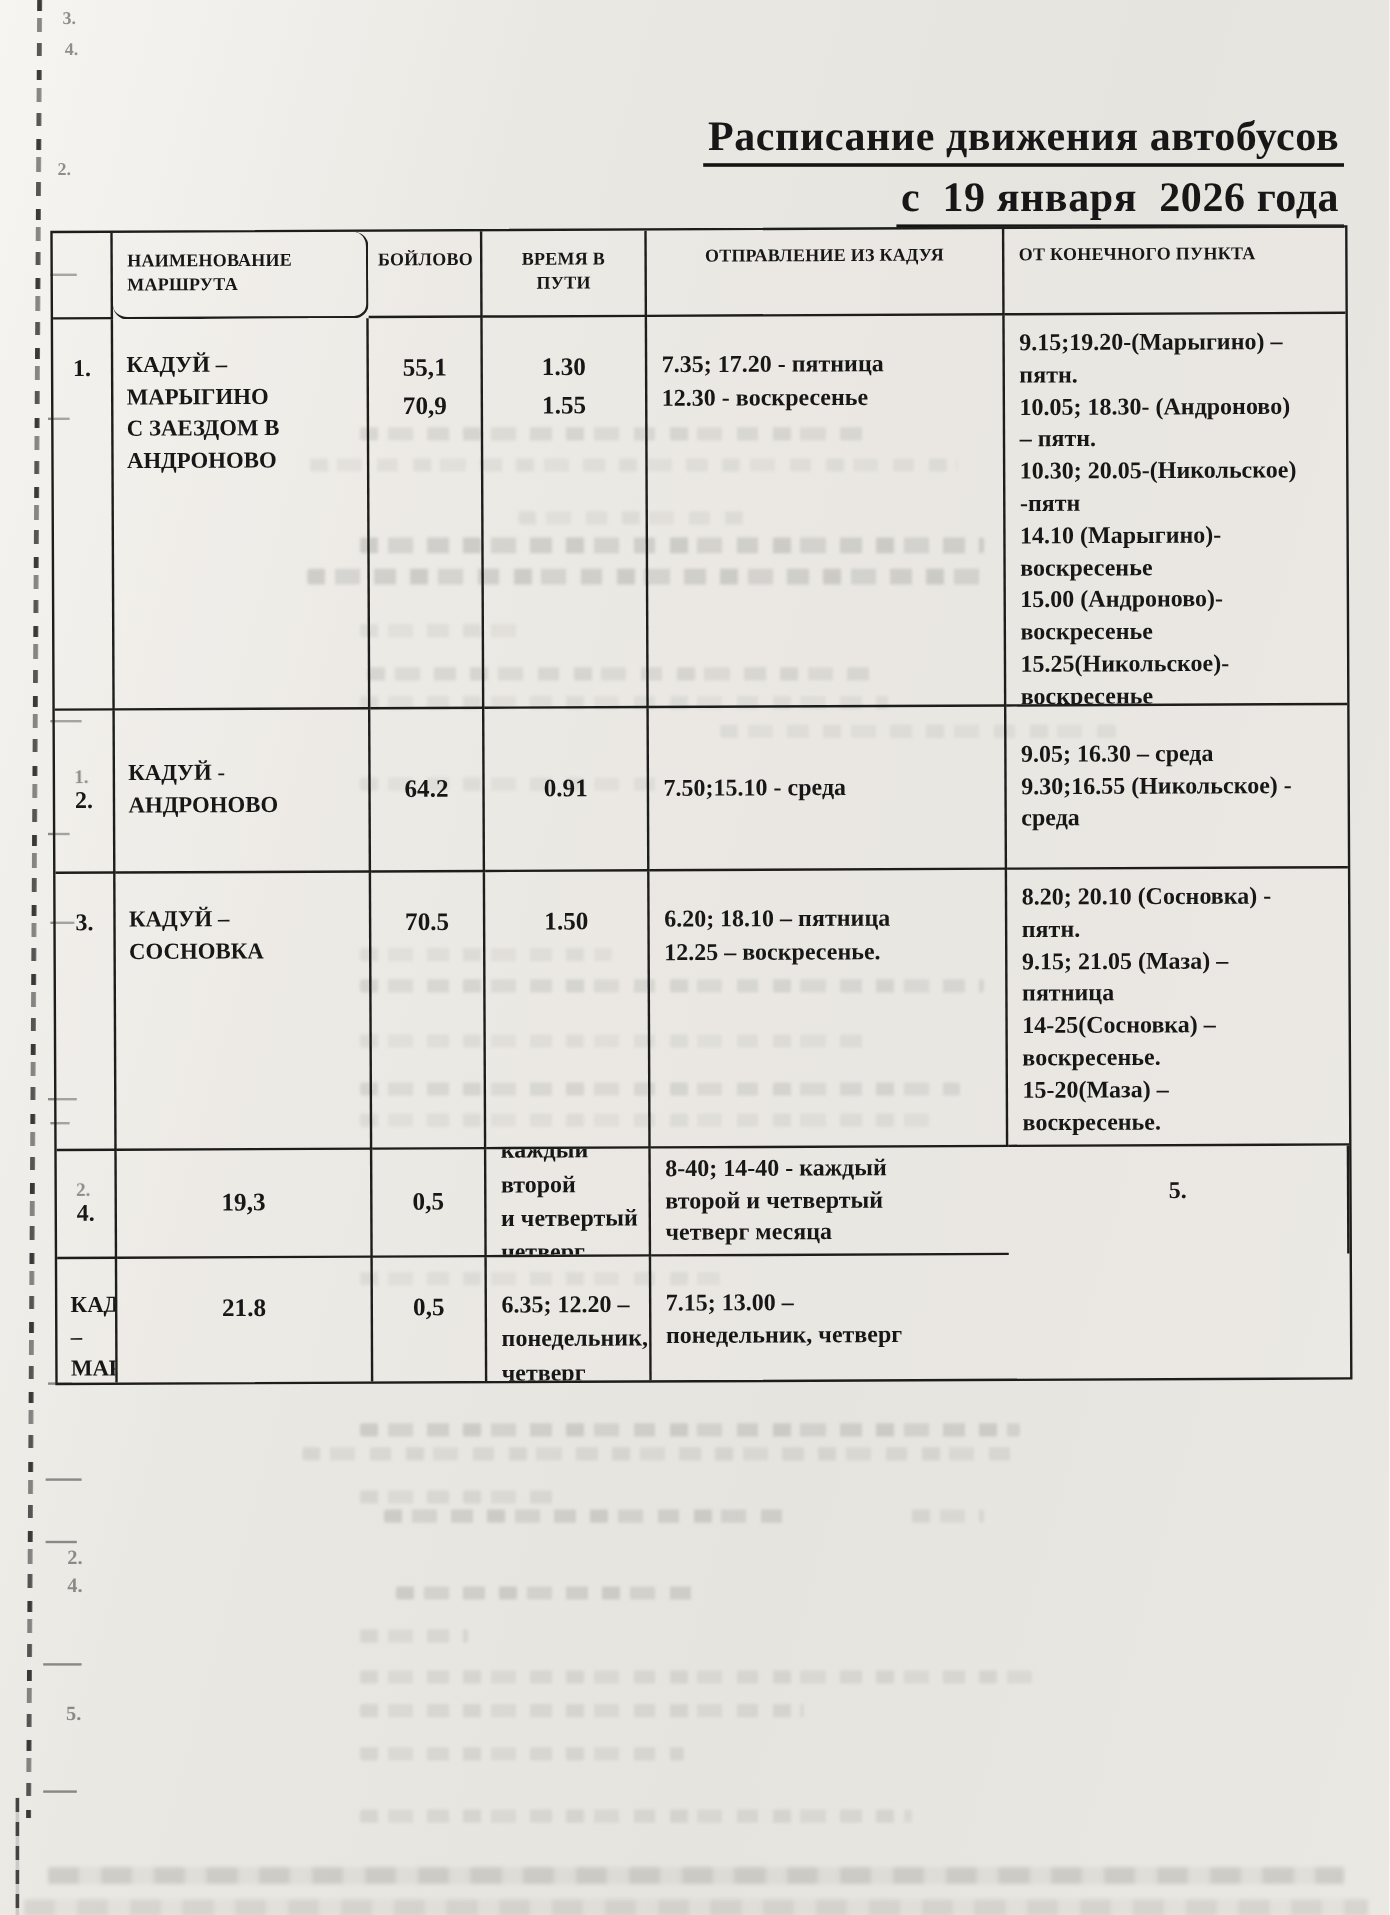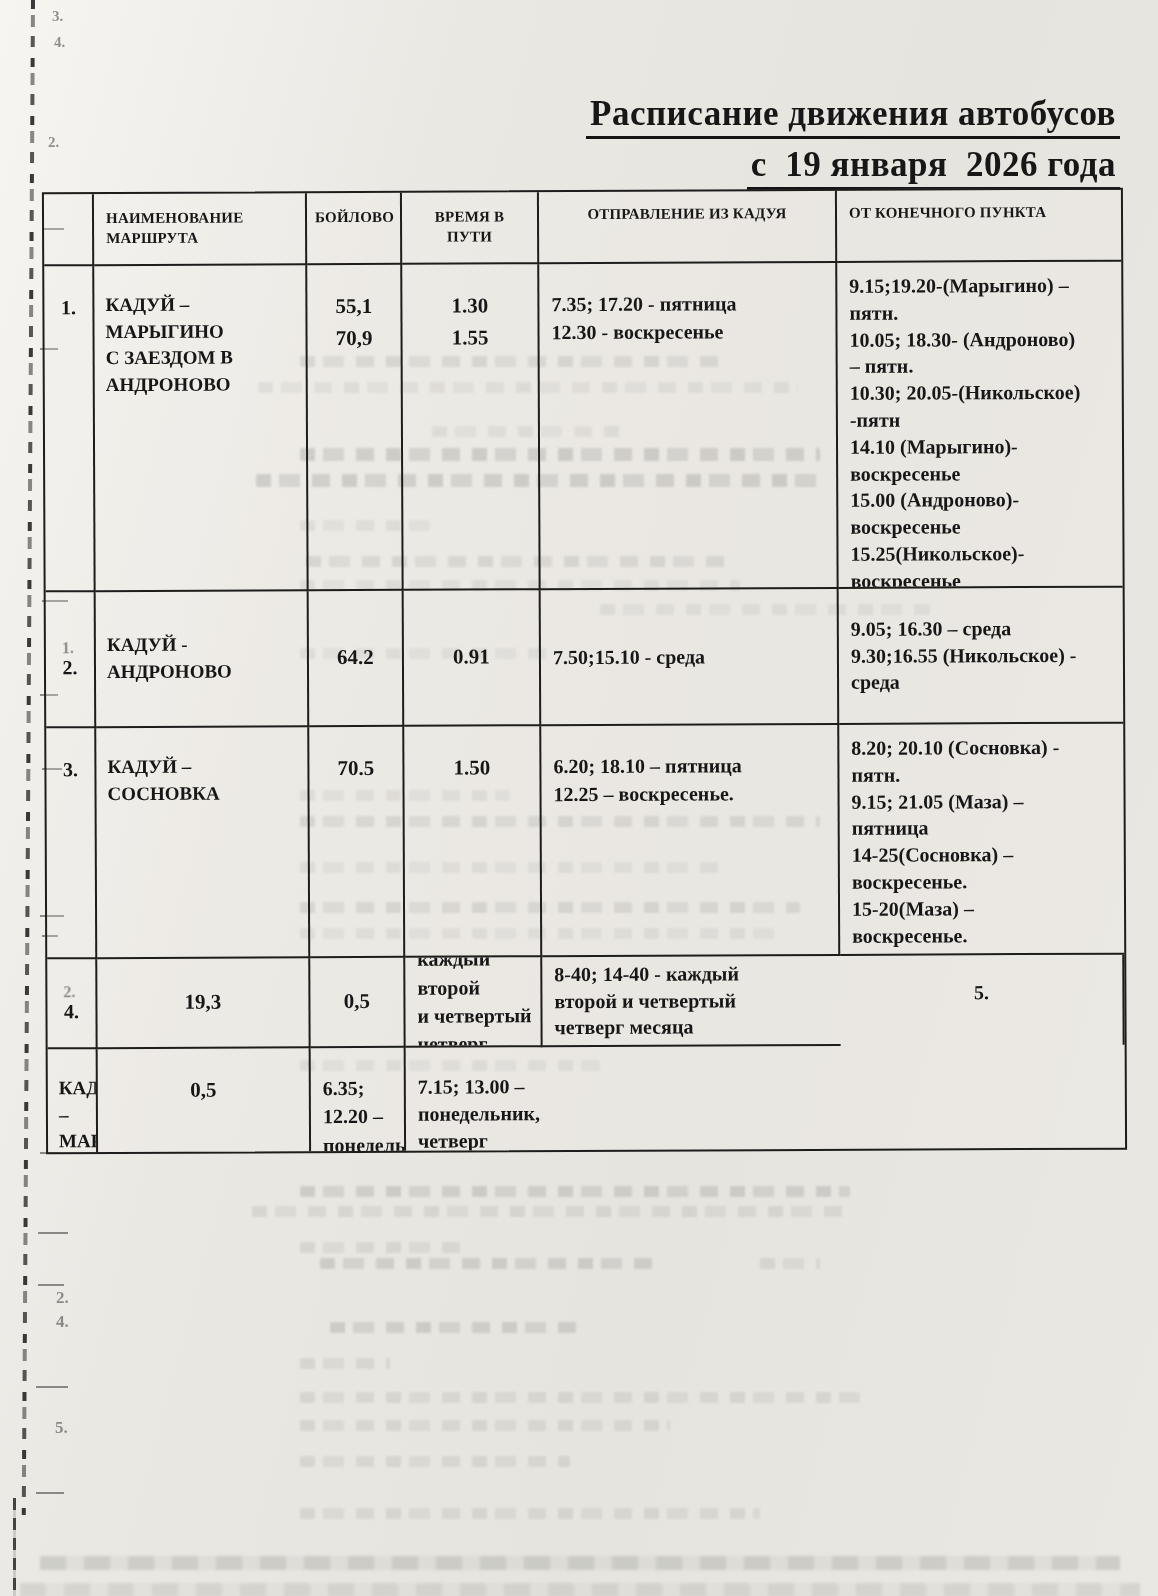--- a/index.html
+++ b/index.html
@@ -71,21 +71,21 @@
     border-right:2px solid #1d1d1b;
     border-bottom:2px solid #1d1d1b;
     font-weight:bold;
     white-space:pre-line;
     overflow:hidden;
     padding:6px 8px;
   }
   .cell.last-col{border-right:none;}
   .cell.last-row{border-bottom:none;}
   .hcell{font-size:15px;letter-spacing:.2px;padding-top:14px;line-height:1.35;}
-  .hcell.c-route{padding-left:12px;}
+  .hcell.c-route{padding-left:12px;border-radius:12px;}
   .hcell.c-mid{text-align:center;}
   .hcell.c-dep{text-align:center;padding-top:12px;}
   .hcell.c-term{padding-left:12px;padding-top:12px;}
 
   .c-num{font-size:20px;text-align:center;}
   .c-name{font-size:19px;line-height:1.4;padding-left:11px;}
   .c-val{font-size:21px;text-align:center;line-height:1.5;}
   .c-dep-b{font-size:20px;line-height:1.42;padding-left:12px;}
   .c-term-b{font-size:20px;line-height:1.34;padding-left:12px;}
 
@@ -237,20 +237,21 @@
     <div class="cell c-val vc"><span>19,3</span></div>
     <div class="cell c-val vc"><span>0,5</span></div>
     <div class="cell c-dep-b vc"><span>8-00; 14-01  – каждый второй
 и четвертый четверг месяца</span></div>
     <div class="cell c-term-b vc last-col"><span>8-40; 14-40  - каждый
 второй и четвертый
 четверг месяца</span></div>
 
     <div class="cell c-num vt-1 last-row">5.</div>
     <div class="cell c-name vt-1 last-row">КАДУЙ – МАРЫГИНО</div>
+    <div class="cell c-val vt-1 last-row">21.8</div>
     <div class="cell c-val vt-1 last-row">0,5</div>
     <div class="cell c-dep-b vt-1 last-row">6.35; 12.20  –понедельник,
 четверг</div>
     <div class="cell c-term-b vt-1 last-row last-col">7.15; 13.00 –
 понедельник, четверг</div>
 
   </div>
 </div>
 
 </body></html>

